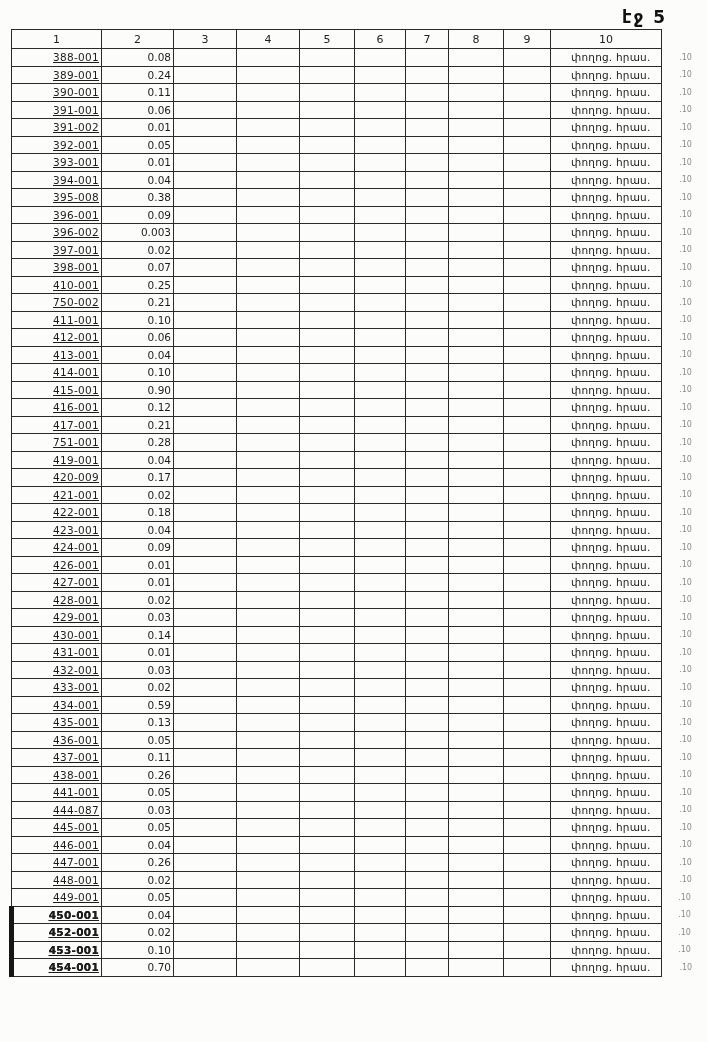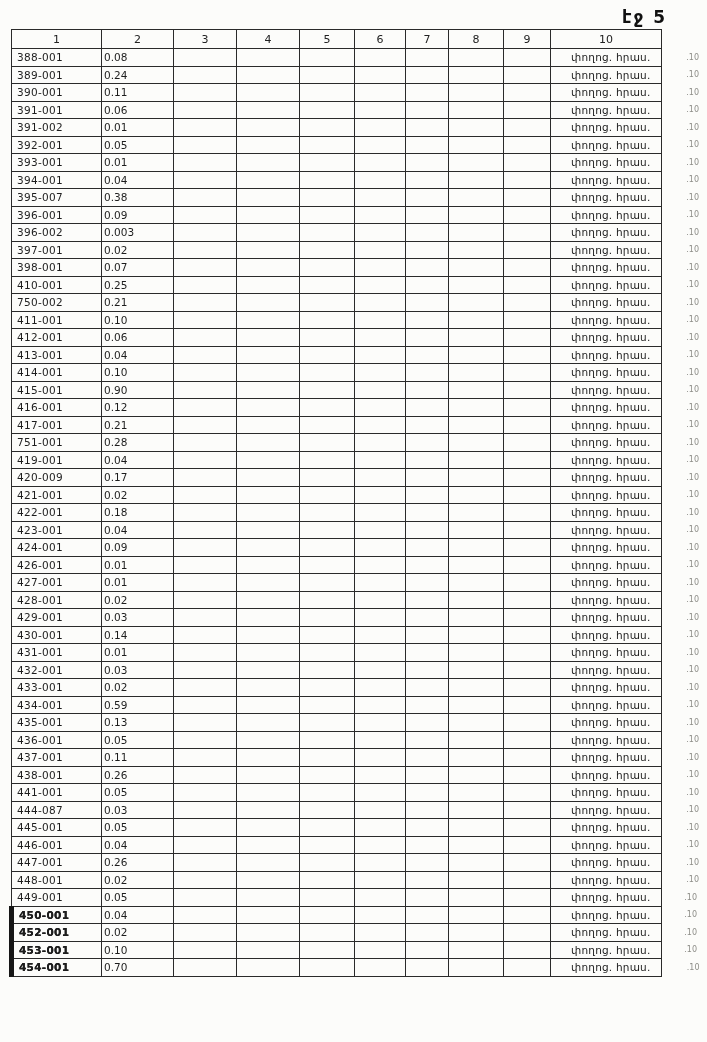--- a/index.html
+++ b/index.html
@@ -40,29 +40,29 @@
     font-weight: normal;
     text-align: center;
     color: #222;
   }
   td {
     height: 17.5px;
     font-size: 10.5px;
     padding: 0 2px;
     color: #1d1d1d;
   }
-  td.c-code { padding-left: 5px; text-align: left; letter-spacing: 0.3px; }
-  td.c-val  { text-align: left; }
+  td.c-code { padding-left: 5px; text-align: right; letter-spacing: 0.3px; text-decoration: underline; }
+  td.c-val  { text-align: right; }
   td.c-note { padding-left: 20px; letter-spacing: 0.2px; }
   th.margin-cell, td.margin-cell {
     border: none !important;
     background: transparent;
     color: #8d8d88;
     font-size: 8px;
-    text-align: right;
+    text-align: center;
     padding-left: 10px;
   }
   
   tbody tr:nth-child(n+50) td.c-code {
     font-weight: bold;
     text-shadow: 0 0 0.6px #000;
     border-left: 5px solid #161616;
   }
 </style>
 </head>
@@ -198,21 +198,21 @@
         <td class="c-empty"></td>
         <td class="c-empty"></td>
         <td class="c-empty"></td>
         <td class="c-empty"></td>
         <td class="c-empty"></td>
         <td class="c-empty"></td>
         <td class="c-note">փողոց. հրաս.</td>
         <td class="margin-cell">.10</td>
       </tr>
       <tr>
-        <td class="c-code">395-007</td>
+        <td class="c-code">395-008</td>
         <td class="c-val">0.38</td>
         <td class="c-empty"></td>
         <td class="c-empty"></td>
         <td class="c-empty"></td>
         <td class="c-empty"></td>
         <td class="c-empty"></td>
         <td class="c-empty"></td>
         <td class="c-empty"></td>
         <td class="c-note">փողոց. հրաս.</td>
         <td class="margin-cell">.10</td>

